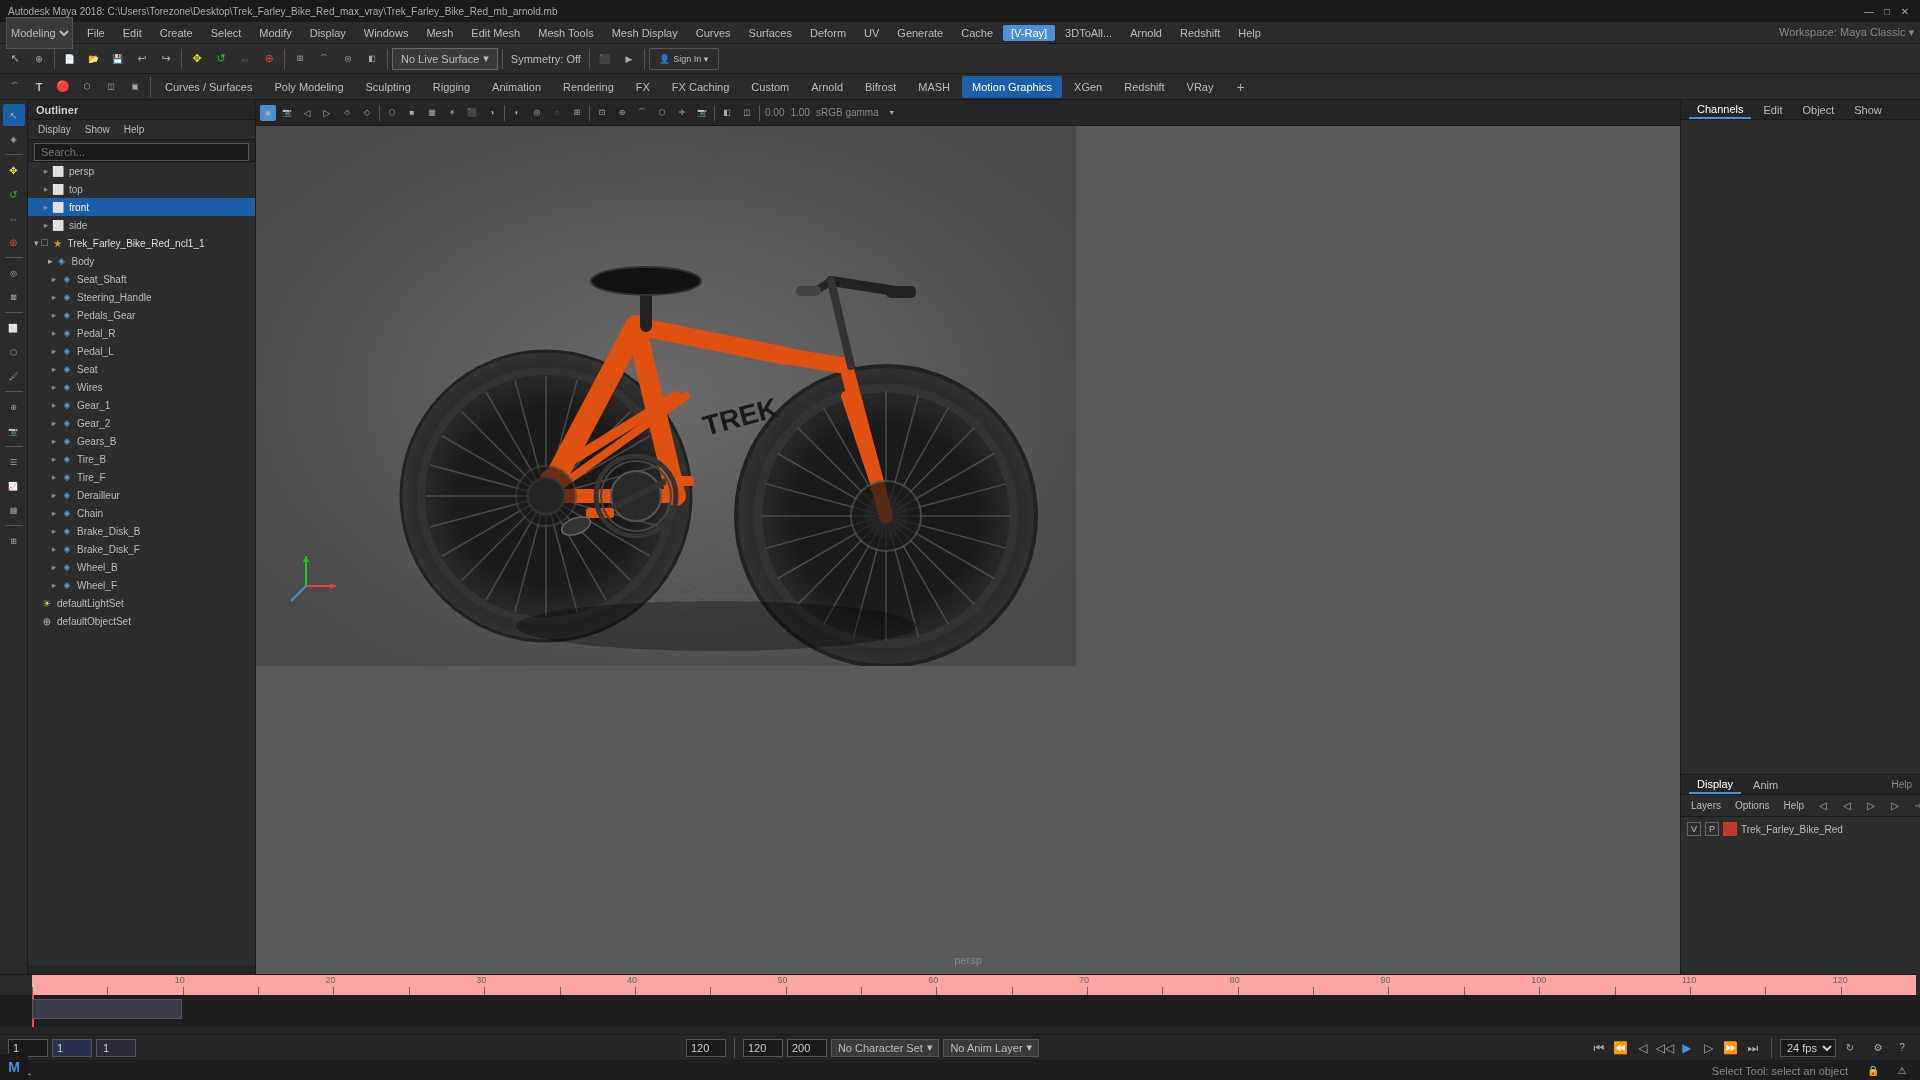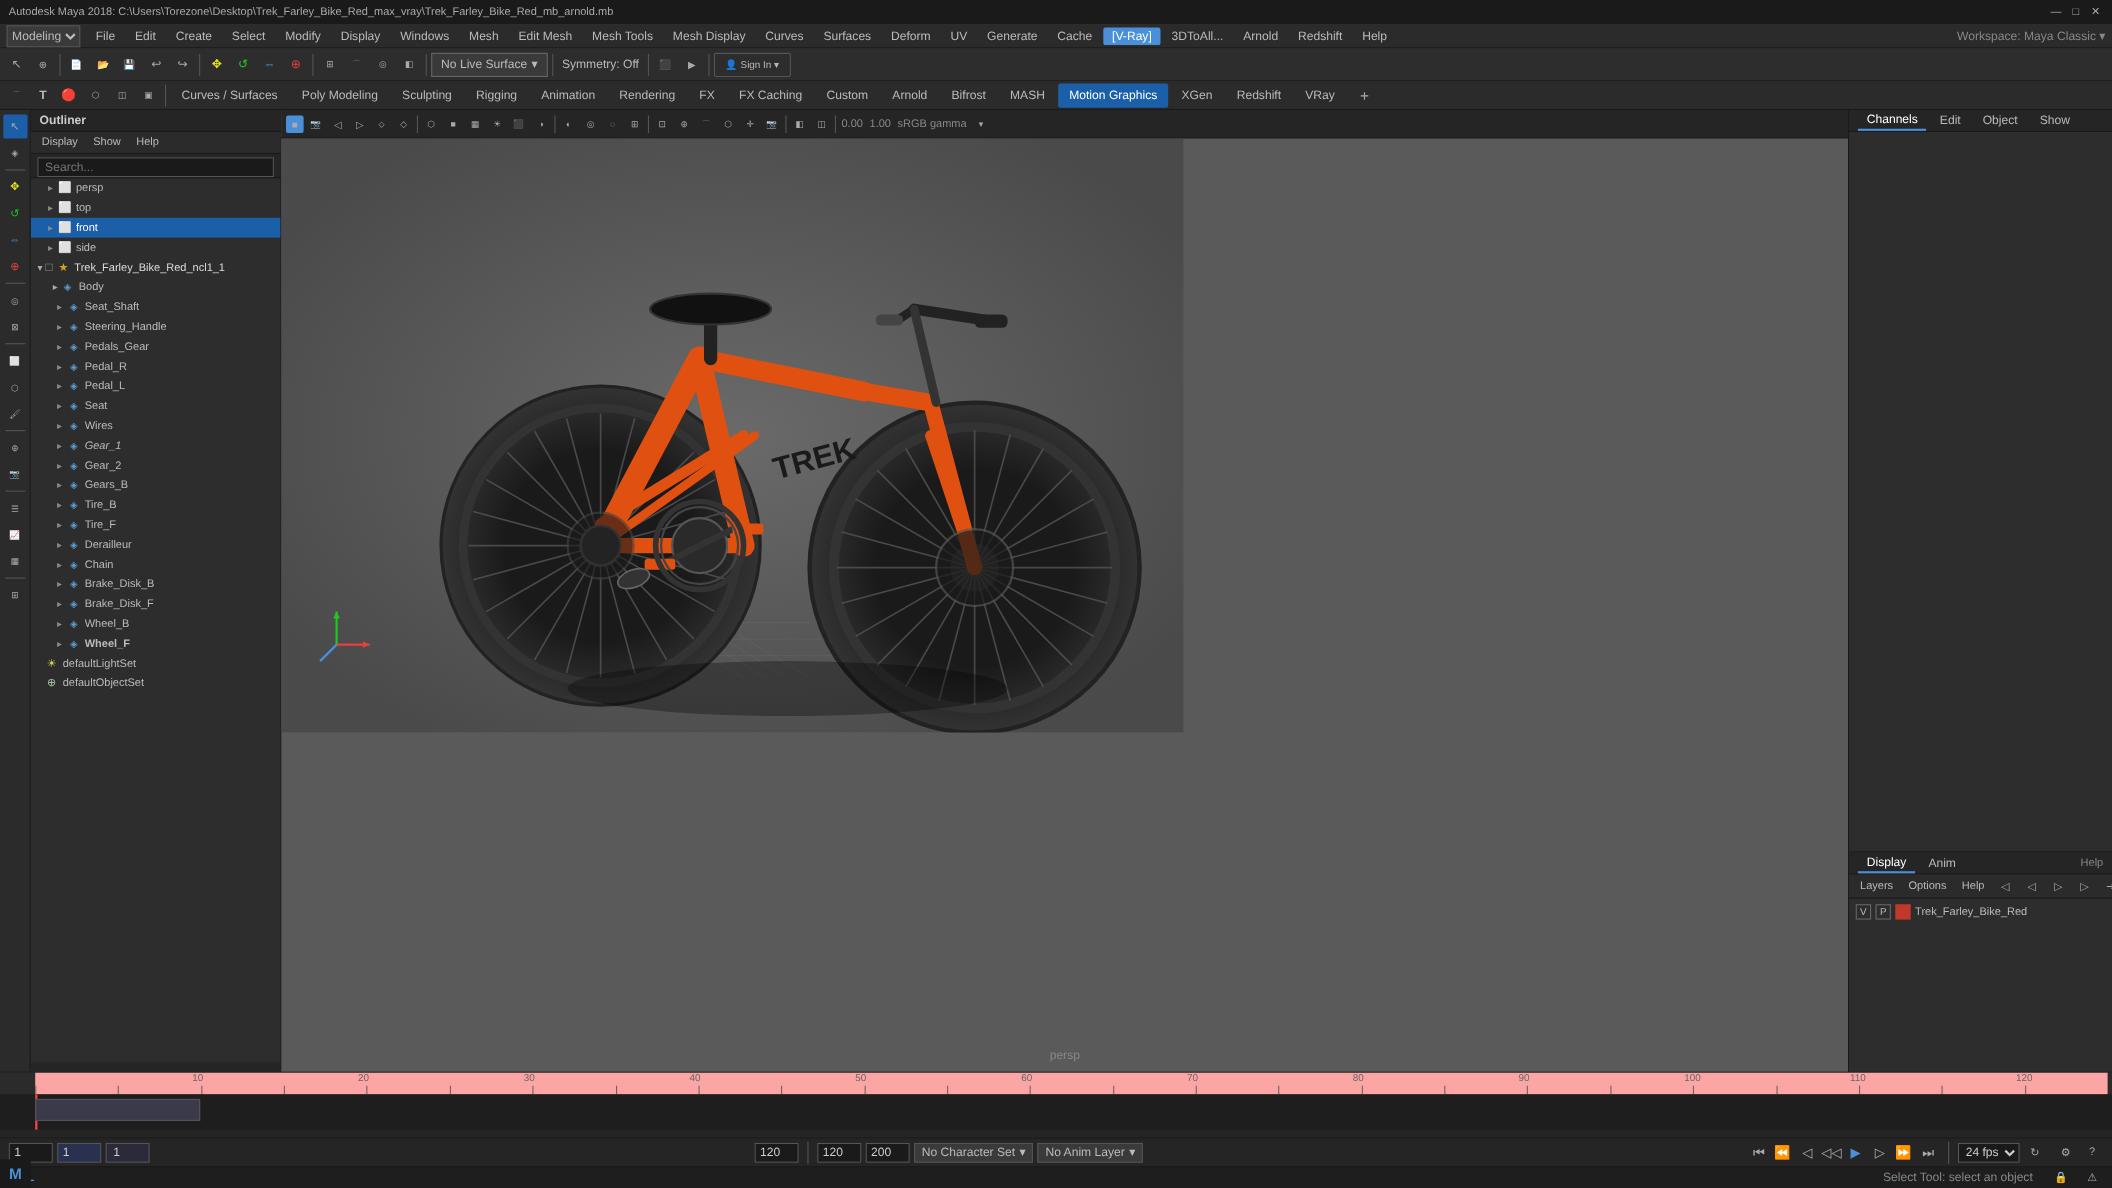--- a/index.html
+++ b/index.html
@@ -235,21 +235,21 @@
 <div id="titlebar">
   <span style="font-size:10px;">Autodesk Maya 2018: C:\Users\Torezone\Desktop\Trek_Farley_Bike_Red_max_vray\Trek_Farley_Bike_Red_mb_arnold.mb</span>
   <div id="titlebar-controls">
     <span style="cursor:pointer;padding:0 6px;">—</span>
     <span style="cursor:pointer;padding:0 6px;">□</span>
     <span style="cursor:pointer;padding:0 6px;">✕</span>
   </div>
 </div>
 
 <div id="menubar">
-  <select style="background:#3a3a3a;color:#bbb;border:1px solid #555;font-size:11px;height:20px;margin-right:4px;">
+  <select style="background:#3a3a3a;color:#bbb;border:1px solid #555;font-size:11px;height:32px;margin-right:4px;">
     <option>Modeling</option>
   </select>
   <span class="menu-item">File</span>
   <span class="menu-item">Edit</span>
   <span class="menu-item">Create</span>
   <span class="menu-item">Select</span>
   <span class="menu-item">Modify</span>
   <span class="menu-item">Display</span>
   <span class="menu-item">Windows</span>
   <span class="menu-item">Mesh</span>
@@ -452,21 +452,21 @@
       <div class="tree-item">
         <span class="tree-indent" style="width:16px;"></span>
         <span class="tree-arrow">▸</span>
         <span class="tree-icon icon-mesh">◈</span>
         <span style="font-size:10px;">Wires</span>
       </div>
       <div class="tree-item">
         <span class="tree-indent" style="width:16px;"></span>
         <span class="tree-arrow">▸</span>
         <span class="tree-icon icon-mesh">◈</span>
-        <span style="font-size:10px;font-style:italic;">Gear_1</span>
+        <span style="font-size:10px;">Gear_1</span>
       </div>
       <div class="tree-item">
         <span class="tree-indent" style="width:16px;"></span>
         <span class="tree-arrow">▸</span>
         <span class="tree-icon icon-mesh">◈</span>
         <span style="font-size:10px;">Gear_2</span>
       </div>
       <div class="tree-item">
         <span class="tree-indent" style="width:16px;"></span>
         <span class="tree-arrow">▸</span>
@@ -512,21 +512,21 @@
       <div class="tree-item">
         <span class="tree-indent" style="width:16px;"></span>
         <span class="tree-arrow">▸</span>
         <span class="tree-icon icon-mesh">◈</span>
         <span style="font-size:10px;">Wheel_B</span>
       </div>
       <div class="tree-item">
         <span class="tree-indent" style="width:16px;"></span>
         <span class="tree-arrow">▸</span>
         <span class="tree-icon icon-mesh">◈</span>
-        <span style="font-size:10px;font-weight:bold;">Wheel_F</span>
+        <span style="font-size:10px;">Wheel_F</span>
       </div>
 
       <div class="tree-item">
         <span class="tree-indent" style="width:8px;"></span>
         <span class="tree-icon icon-light">☀</span>
         <span style="font-size:10px;">defaultLightSet</span>
       </div>
       <div class="tree-item">
         <span class="tree-indent" style="width:8px;"></span>
         <span class="tree-icon icon-set">⊕</span>

